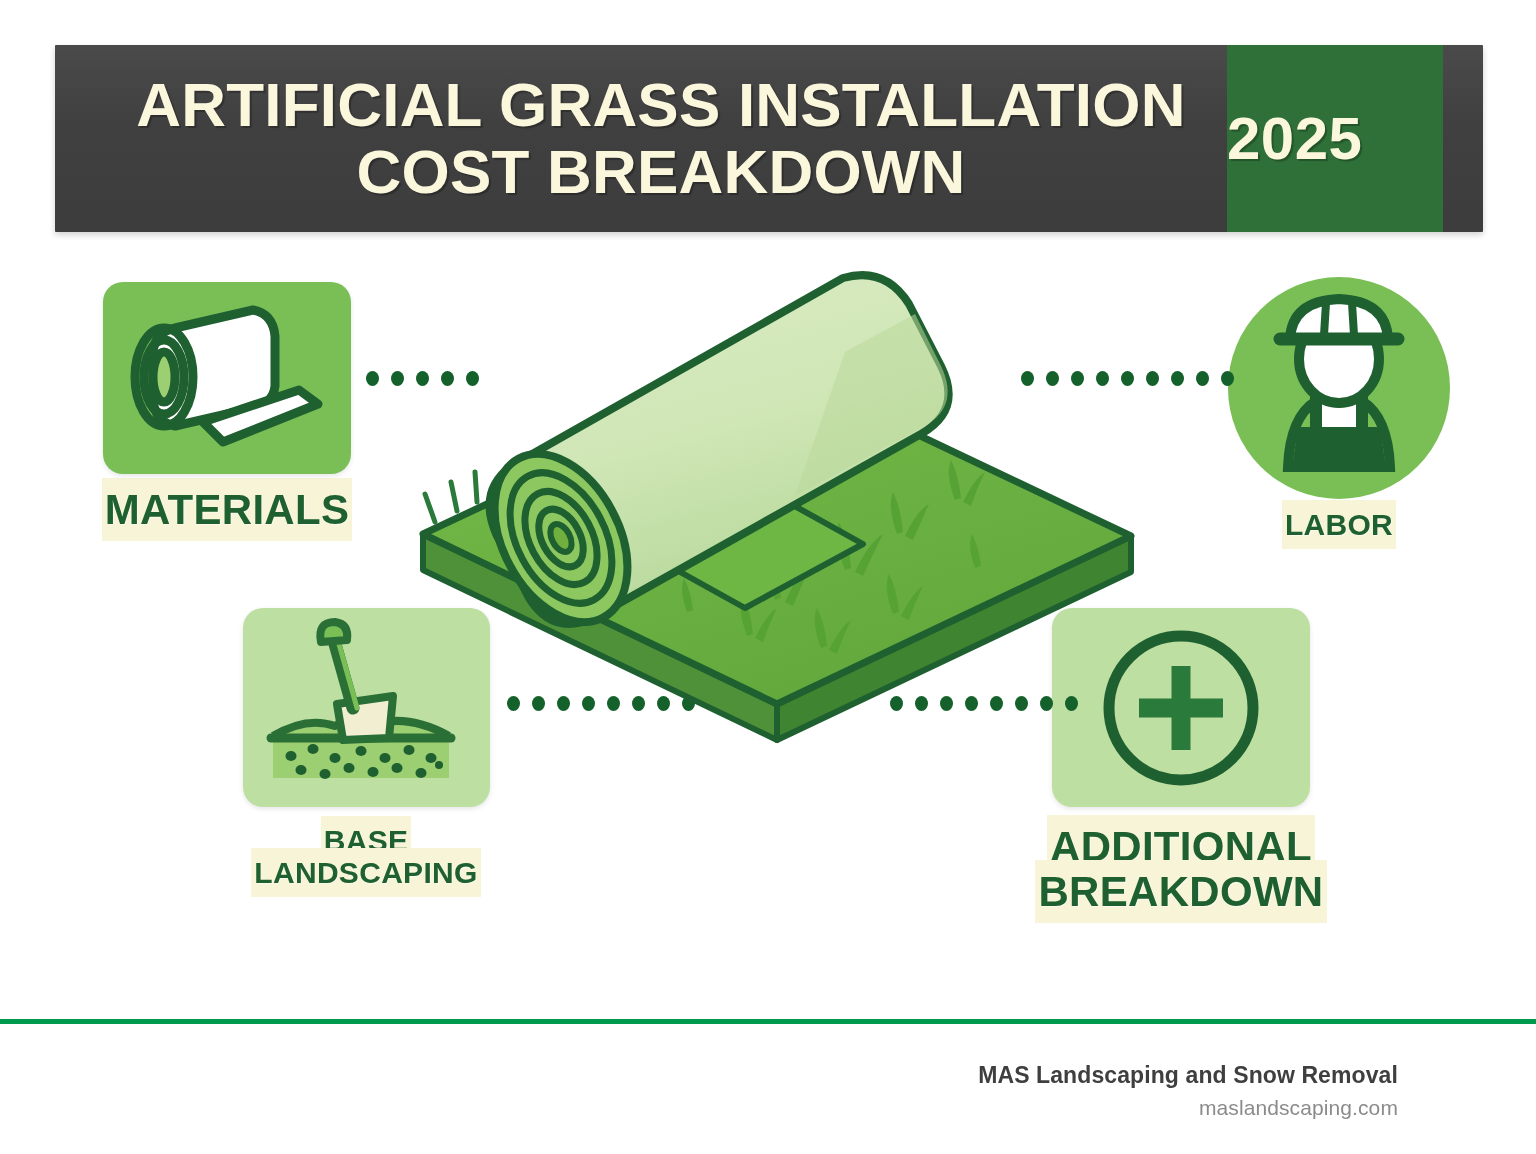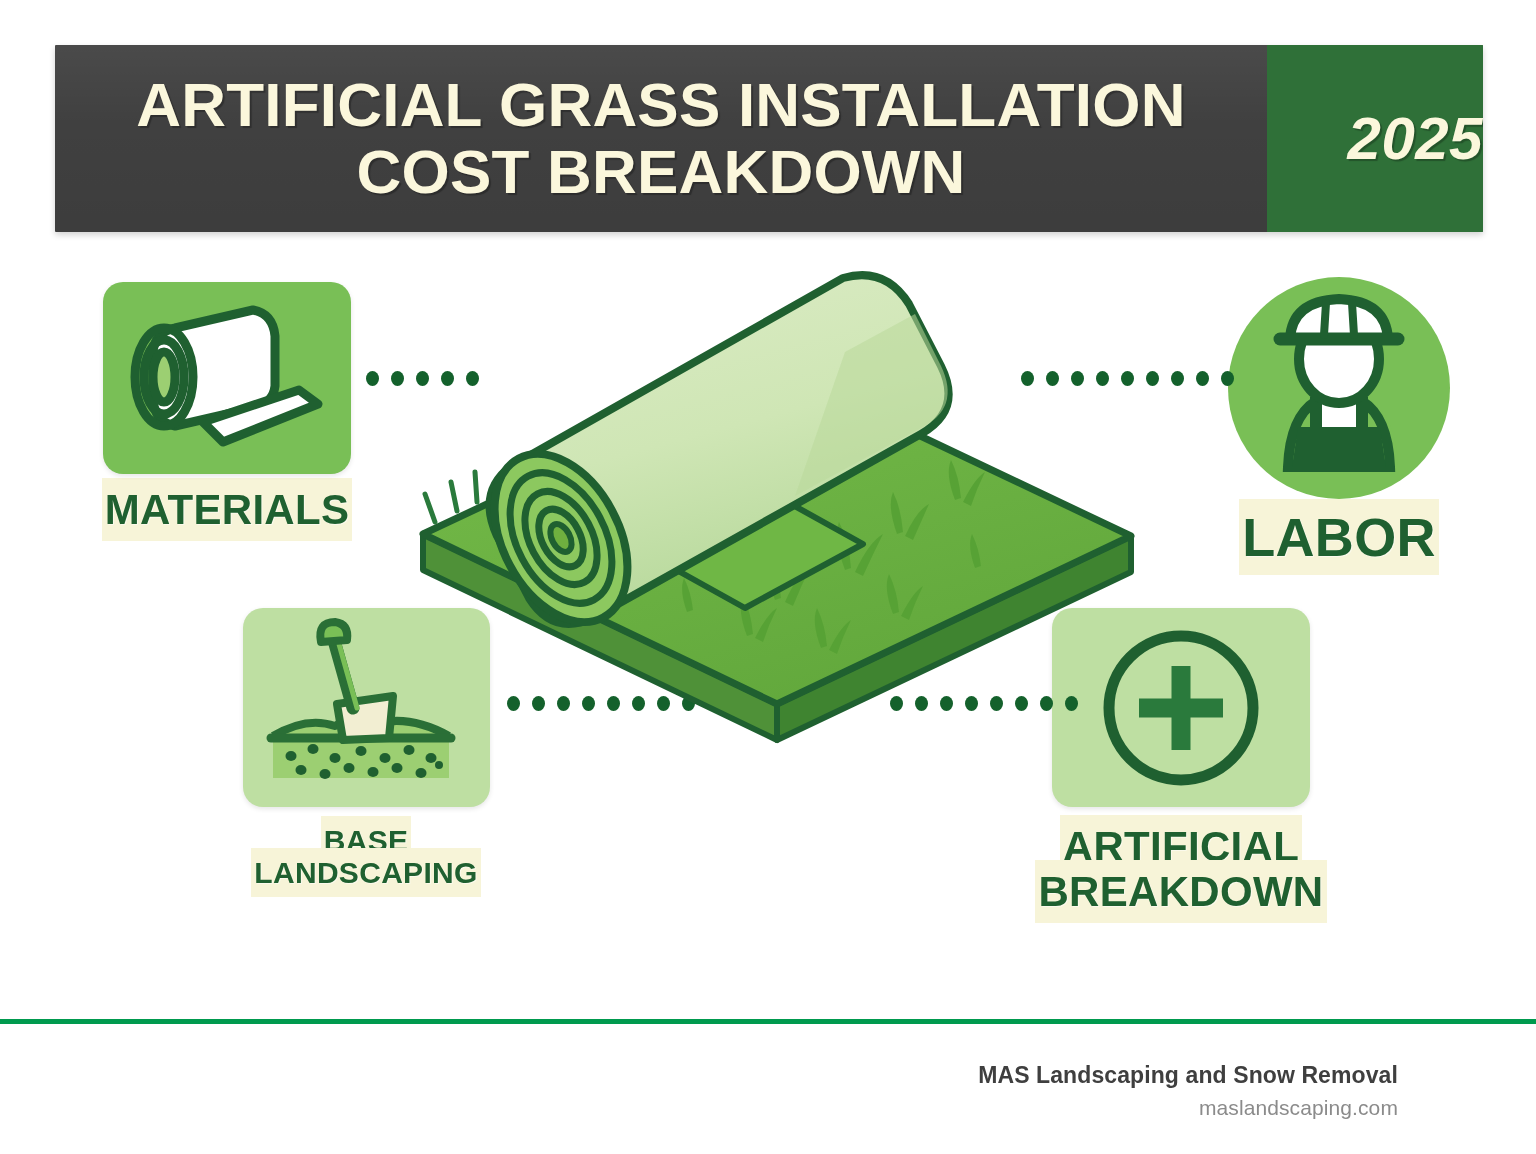--- a/index.html
+++ b/index.html
@@ -28,23 +28,23 @@
     position:absolute;left:0;top:0;width:1212px;height:187px;
     display:flex;align-items:center;justify-content:center;
     text-align:center;
     color:#fbf7dc;
     font-size:62px;font-weight:bold;line-height:1.07;
     letter-spacing:.2px;
     text-shadow:2px 2px 1px rgba(0,0,0,.28);
     padding:0 16px;box-sizing:border-box;
   }
   #year-panel{
-    position:absolute;left:1212px;top:0;width:216px;height:187px;
+    position:absolute;left:1172px;top:0;width:216px;height:187px;
     background:#2f7038;
-    display:flex;align-items:center;justify-content:flex-end;font-style:italic;
+    display:flex;align-items:center;justify-content:flex-start;
   }
   #year-label{
     color:#fbf7dc;font-size:60px;font-weight:bold;
     text-shadow:2px 2px 1px rgba(0,0,0,.26);
     letter-spacing:.5px;
   }
 
   
   .cat{position:absolute;}
   .tile{
@@ -71,21 +71,21 @@
     padding:8px 3px;
   }
 
   
   #cat-materials{left:62px;top:282px;width:330px;}
   #cat-materials .tile{width:248px;height:192px;margin:0 auto;}
   #cat-materials .cat-label{font-size:42px;}
 
   #cat-labor{left:1194px;top:277px;width:290px;}
   #cat-labor .tile{width:222px;height:222px;margin:0 auto;}
-  #cat-labor .cat-label{font-size:54px;margin-top:10px;}
+  #cat-labor .cat-label{font-size:30px;margin-top:10px;}
 
   #cat-base{left:196px;top:608px;width:340px;}
   #cat-base .tile{width:247px;height:199px;margin:0 auto;}
   #cat-base .cat-label{font-size:30px;margin-top:18px;}
 
   #cat-additional{left:1006px;top:608px;width:350px;}
   #cat-additional .tile{width:258px;height:199px;margin:0 auto;}
   #cat-additional .cat-label{font-size:42px;margin-top:18px;}
 
   
@@ -219,21 +219,21 @@
 </div>
 
 <div class="cat" id="cat-additional">
   <div class="tile light">
     <svg viewBox="0 0 258 199" width="258" height="199">
       <circle cx="129" cy="100" r="72" fill="none" stroke="#1f6030" stroke-width="11"></circle>
       <path d="M129 58 L129 142 M87 100 L171 100" stroke="#2a7a3c" stroke-width="19" stroke-linecap="butt"></path>
     </svg>
   </div>
   <div class="cat-label">
-    <span>ARTIFICIAL</span><br>
+    <span>ADDITIONAL</span><br>
     <span>BREAKDOWN</span>
   </div>
 </div>
 
 <div class="dots" id="conn-materials">
   <i></i>
     <i></i>
     <i></i>
     <i></i>
     <i></i>

